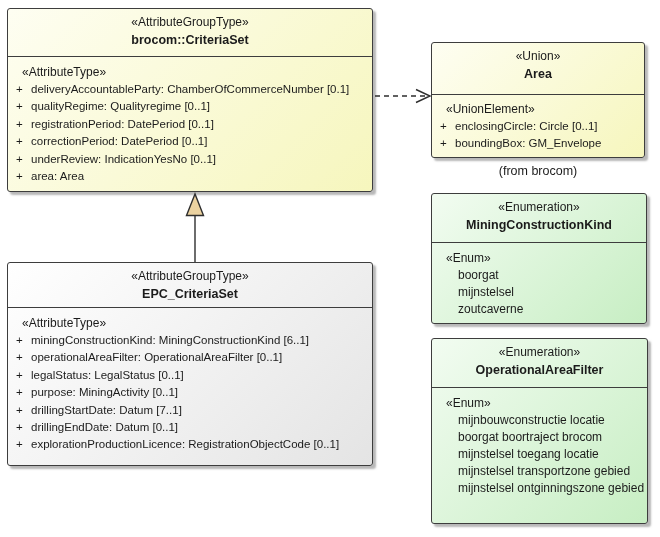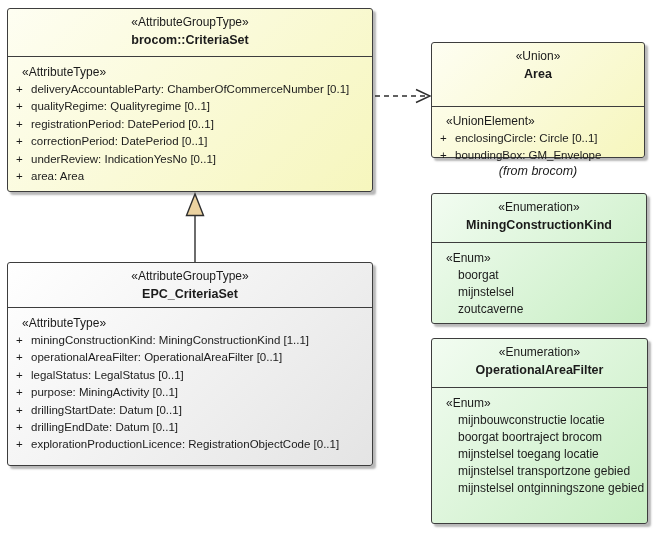--- a/index.html
+++ b/index.html
@@ -22,21 +22,21 @@
   .stereotype { font-size:12px; line-height:17px; white-space:nowrap; }
   .cls-name   { font-size:12.5px; font-weight:bold; line-height:18px; white-space:nowrap; }
   .uml-body   { padding-top:7px; overflow:hidden; }
   .section-label { font-size:12px; line-height:17px; padding-left:14px; white-space:nowrap; }
   .attr-row { display:flex; font-size:11.5px; line-height:17.4px; white-space:nowrap; }
   .attr-row .vis { flex:none; width:23px; padding-left:8px; box-sizing:border-box; }
   .attr-row .txt { flex:none;text-align:center; }
   .enum-row { font-size:12px; line-height:17.1px; padding-left:26px; white-space:nowrap; }
   .origin-note {
     position:absolute; left:431px; top:164px; width:214px;
-    text-align:center; font-size:12.5px; font-style:italic; white-space:nowrap;
+    text-align:center; font-size:12.5px; white-space:nowrap;
   }
   svg.overlay { position:absolute; left:0; top:0; pointer-events:none; }
 </style>
 </head>
 <body>
 
 <div class="canvas">
 
   <div class="uml-box fill-yellow" style="left:7px;top:8px;width:366px;height:184px">
     <div class="uml-header" style="height:48px">
@@ -68,21 +68,21 @@
           </div>
           <div class="attr-row">
             <span class="vis">+</span>
             <span class="txt">area: Area</span>
           </div>
         </div>
     </div>
   </div>
 
   <div class="uml-box fill-yellow" style="left:431px;top:42px;width:214px;height:116px">
-    <div class="uml-header" style="height:64px">
+    <div class="uml-header" style="height:52px">
       <div class="stereotype">«Union»</div>
       <div class="cls-name">Area</div>
     </div>
     <div class="uml-body" style="padding-top:6px">
       <div class="section-label">«UnionElement»</div>
       <div>
           <div class="attr-row">
             <span class="vis">+</span>
             <span class="txt">enclosingCircle: Circle [0..1]</span>
           </div>
@@ -131,37 +131,37 @@
   <div class="uml-box fill-gray" style="left:7px;top:262px;width:366px;height:204px">
     <div class="uml-header" style="height:45px">
       <div class="stereotype">«AttributeGroupType»</div>
       <div class="cls-name">EPC_CriteriaSet</div>
     </div>
     <div class="uml-body">
       <div class="section-label">«AttributeType»</div>
       <div>
           <div class="attr-row">
             <span class="vis">+</span>
-            <span class="txt">miningConstructionKind: MiningConstructionKind [1..1]</span>
+            <span class="txt">miningConstructionKind: MiningConstructionKind [6..1]</span>
           </div>
           <div class="attr-row">
             <span class="vis">+</span>
             <span class="txt">operationalAreaFilter: OperationalAreaFilter [0..1]</span>
           </div>
           <div class="attr-row">
             <span class="vis">+</span>
             <span class="txt">legalStatus: LegalStatus [0..1]</span>
           </div>
           <div class="attr-row">
             <span class="vis">+</span>
             <span class="txt">purpose: MiningActivity [0..1]</span>
           </div>
           <div class="attr-row">
             <span class="vis">+</span>
-            <span class="txt">drillingStartDate: Datum [0..1]</span>
+            <span class="txt">drillingStartDate: Datum [7..1]</span>
           </div>
           <div class="attr-row">
             <span class="vis">+</span>
             <span class="txt">drillingEndDate: Datum [0..1]</span>
           </div>
           <div class="attr-row">
             <span class="vis">+</span>
             <span class="txt">explorationProductionLicence: RegistrationObjectCode [0..1]</span>
           </div>
         </div>

